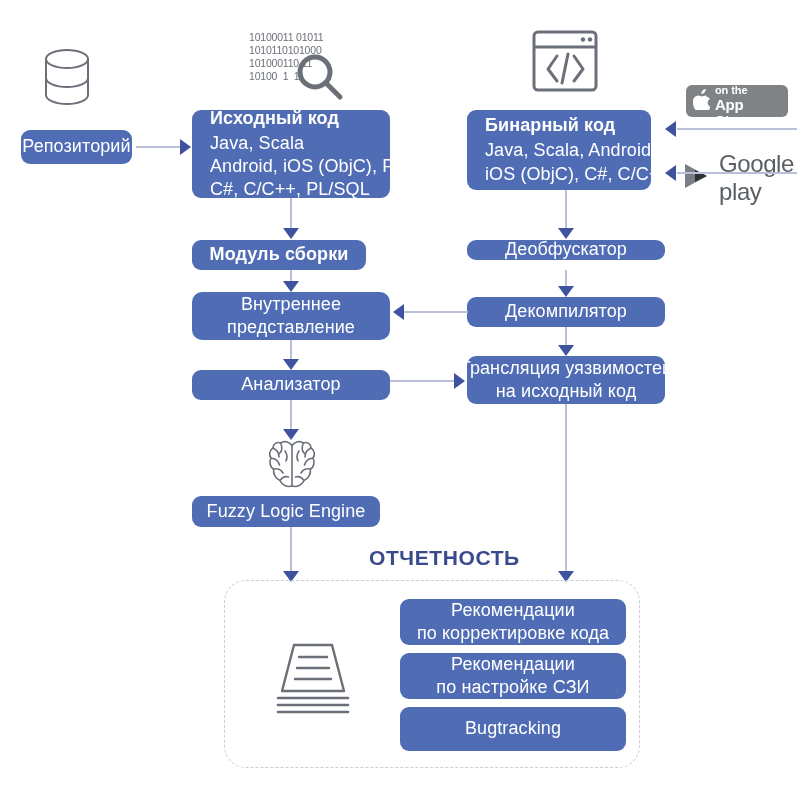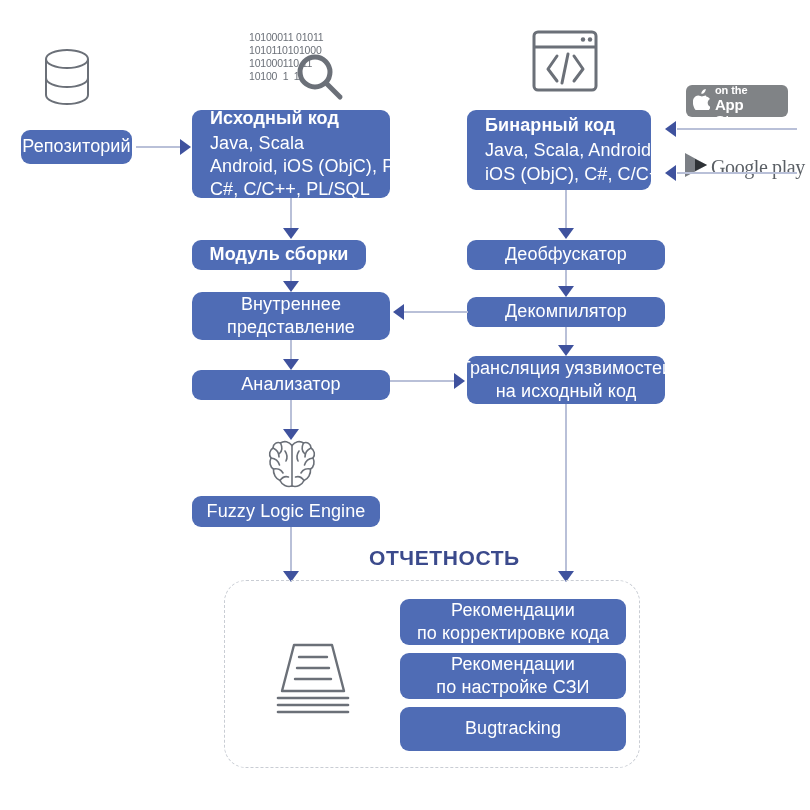--- a/index.html
+++ b/index.html
@@ -114,24 +114,24 @@
   }
   .appstore .txt { margin-left: 5px; line-height: 1.05; }
   .appstore .t1 { font-size: 11px; font-weight: bold; letter-spacing:-0.1px;}
   .appstore .t2 { font-size: 15px; font-weight: bold; letter-spacing:-0.3px;}
   .gplay {
     position: absolute;
     display: flex;
     align-items: center;
   }
   .gplay .gtxt {
-    font-family: Liberation Serif, serif;
-    font-size: 20px;
+    font-family: Liberation Sans, sans-serif;
+    font-size: 24px;
     color: #5a5f65;
-    margin-left: 0;
+    margin-left: 8px;
     letter-spacing: -0.4px;
   }
 </style>
 </head>
 <body>
 
 <div id="canvas">
 
   <div class="icon" style="left:43px; top:48px;">
     <svg width="48" height="62" viewBox="0 0 48 62">
@@ -241,21 +241,21 @@
   <div class="box center" style="left:192px; top:496px; width:188px; height:31px;">
     <span class="ln">Fuzzy Logic Engine</span>
   </div>
 
   <div class="box left" style="left:467px; top:110px; width:184px; height:80px;">
     <span class="ttl">Бинарный код</span>
     <span class="ln">Java, Scala, Android,</span>
     <span class="ln">iOS (ObjC), C#, C/C++</span>
   </div>
 
-  <div class="box center" style="left:467px; top:240px; width:198px; height:30px;">
+  <div class="box center" style="left:467px; top:240px; width:198px; height:20px;">
     <span class="ln">Деобфускатор</span>
   </div>
 
   <div class="box center" style="left:467px; top:356px; width:198px; height:48px;">
     <span class="ln">Трансляция уязвимостей</span>
     <span class="ln">на исходный код</span>
   </div>
 
   <div class="box center" style="left:467px; top:297px; width:198px; height:30px;">
     <span class="ln">Декомпилятор</span>

